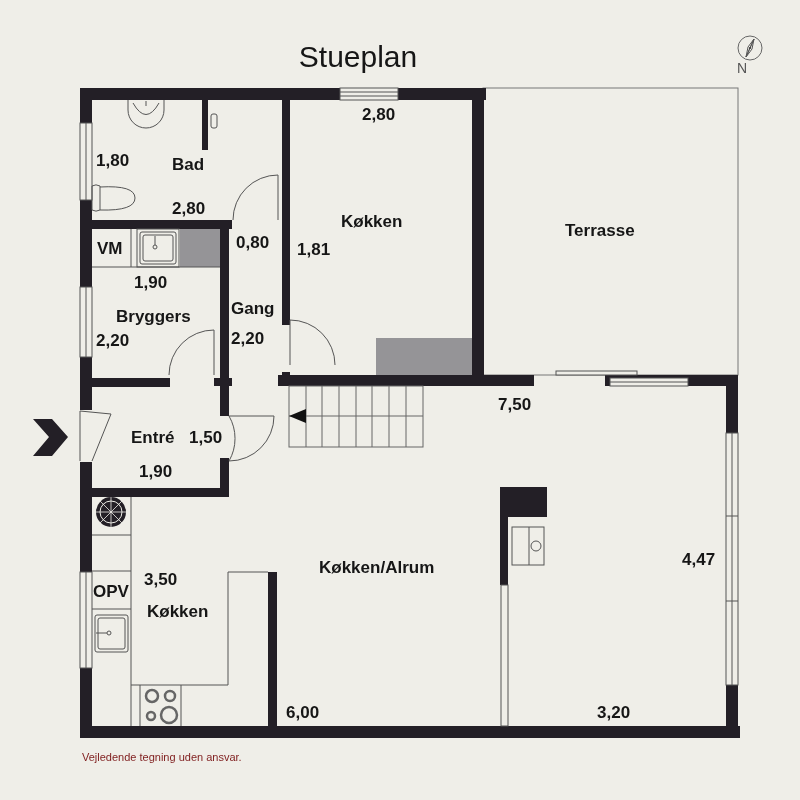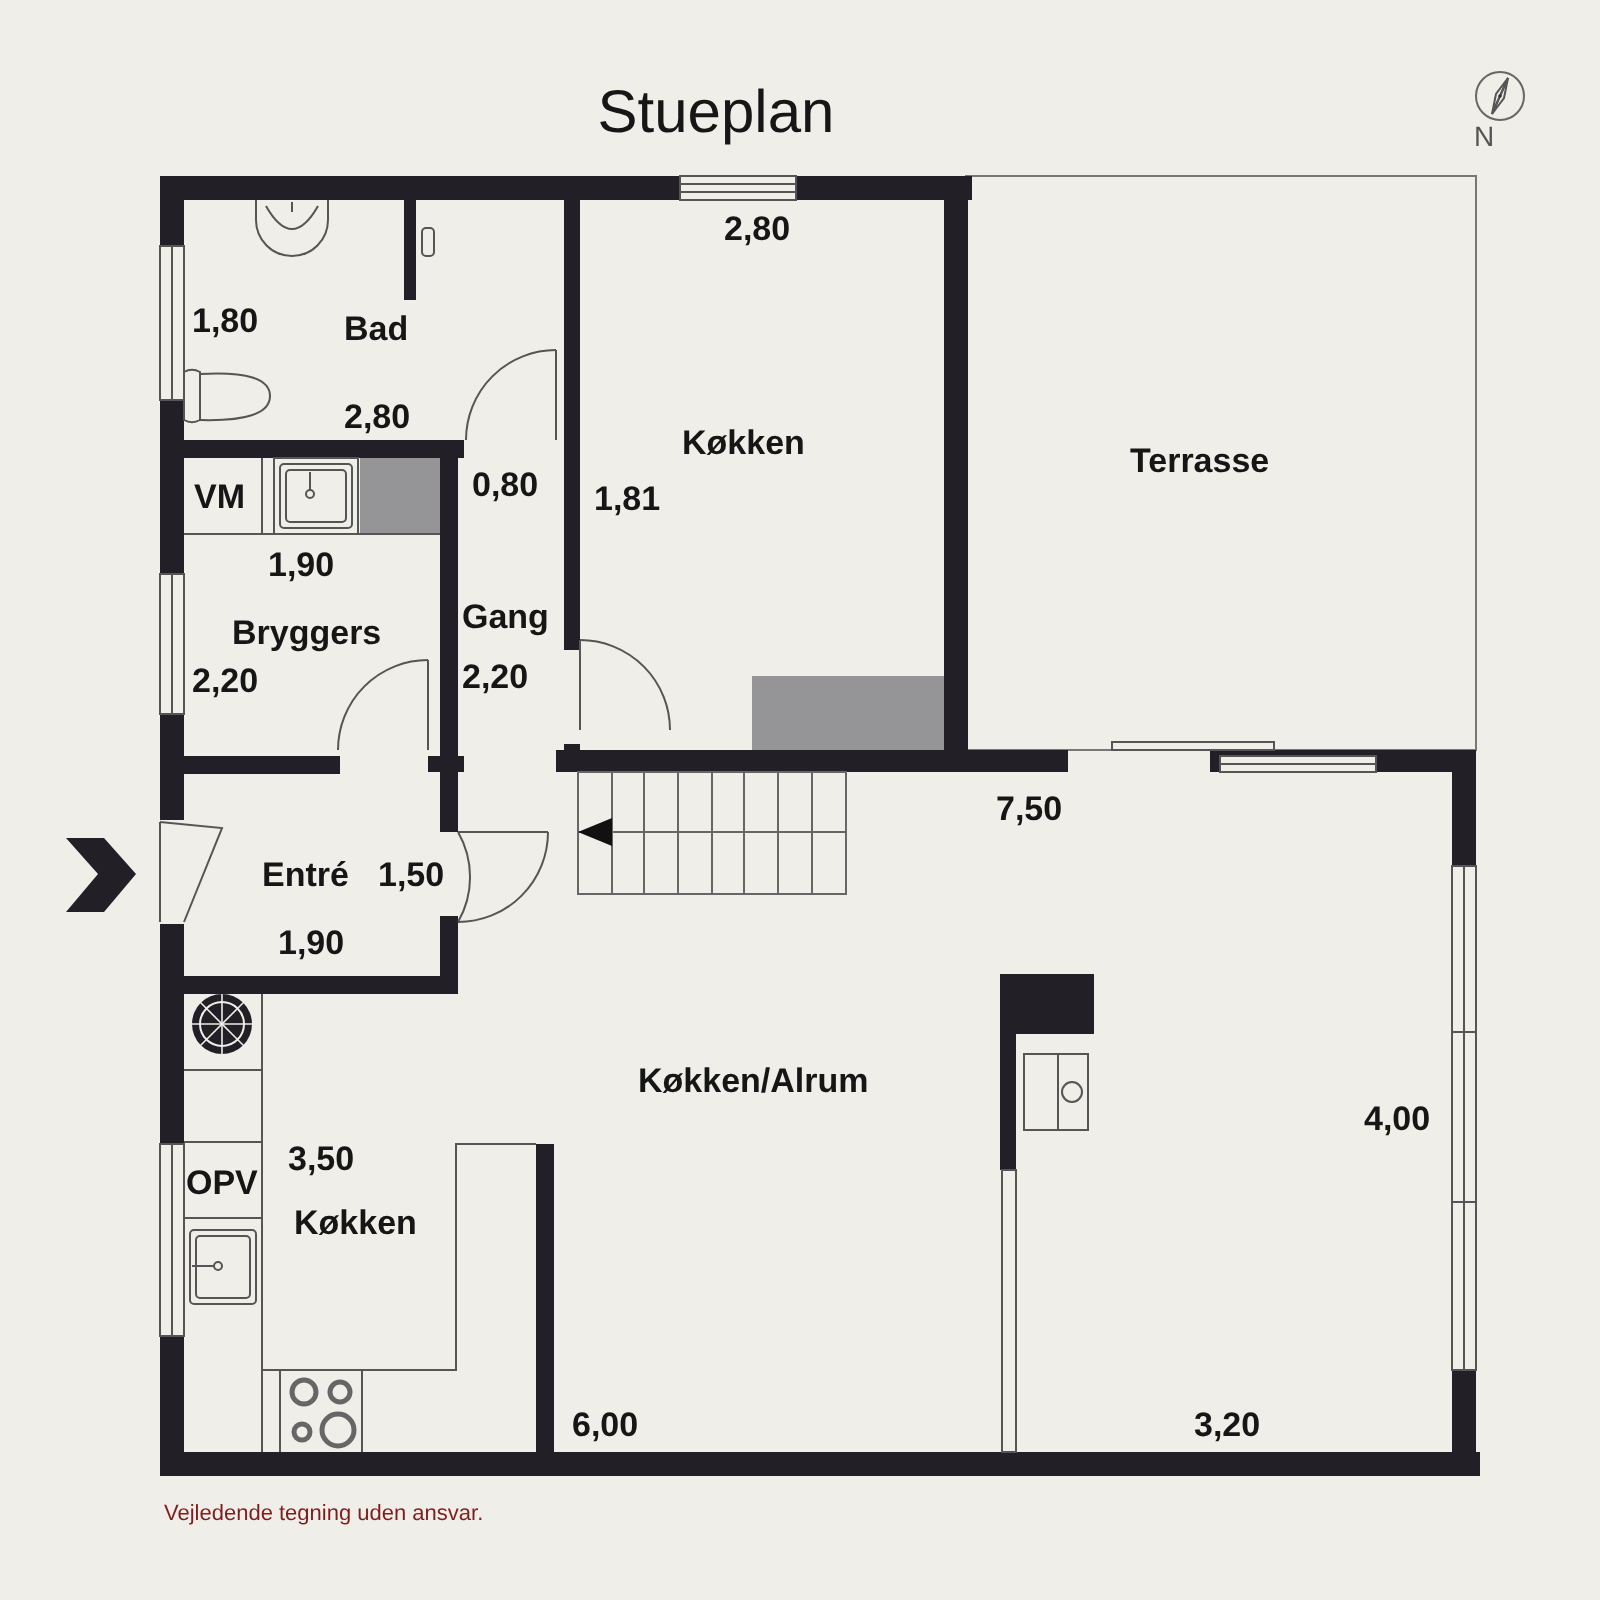--- a/index.html
+++ b/index.html
@@ -220,18 +220,18 @@
 
 <div class="lbl" style="left:131px;top:429px">Entré</div>
 <div class="lbl" style="left:189px;top:429px">1,50</div>
 <div class="lbl" style="left:139px;top:463px">1,90</div>
 
 <div class="lbl" style="left:144px;top:571px">3,50</div>
 <div class="lbl" style="left:147px;top:603px">Køkken</div>
 <div class="lbl" style="left:93px;top:583px">OPV</div>
 
 <div class="lbl" style="left:498px;top:396px">7,50</div>
-<div class="lbl" style="left:319px;top:532px">Køkken/Alrum</div>
+<div class="lbl" style="left:319px;top:559px">Køkken/Alrum</div>
 <div class="lbl" style="left:286px;top:704px">6,00</div>
-<div class="lbl" style="left:682px;top:551px">4,00</div>
+<div class="lbl" style="left:682px;top:551px">4,47</div>
 <div class="lbl" style="left:597px;top:704px">3,20</div>
 
 <div class="footer">Vejledende tegning uden ansvar.</div>
 
 </body></html>

